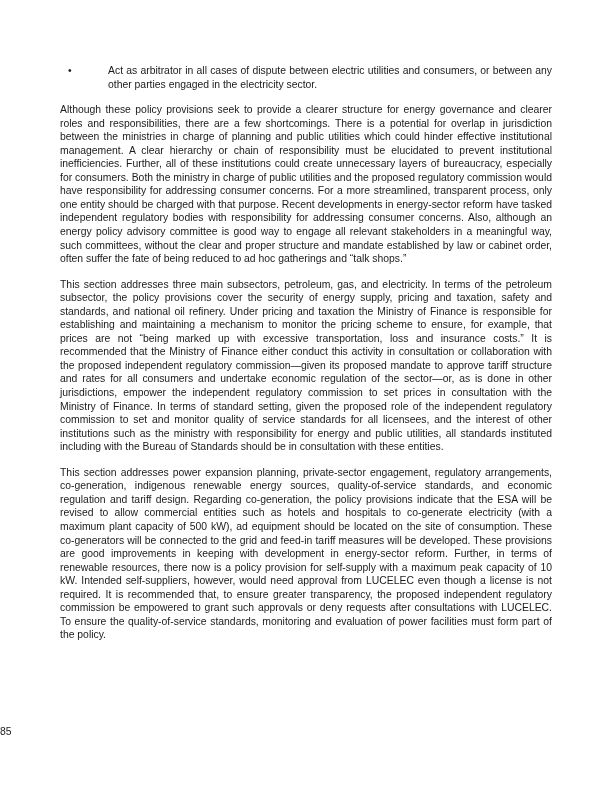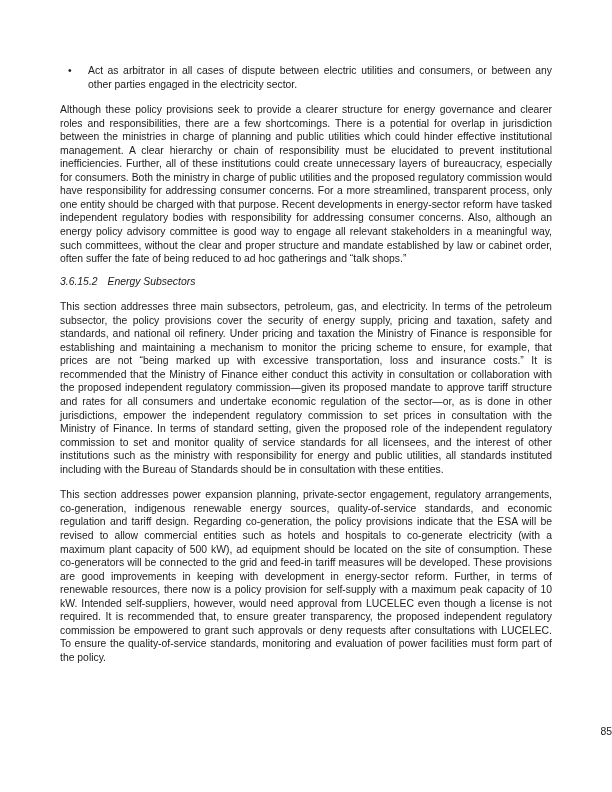--- a/index.html
+++ b/index.html
@@ -30,20 +30,21 @@
   }
   .bullet-marker {
     flex: none;
     width: 20px;
     padding-left: 8px;
     box-sizing: content-box;
   }
   .bullet-text {
     flex: 1;
     text-align: justify;
+    margin-left: 20px;
   }
   .body-para {
     margin: 12px 0 9px 0;
     text-align: justify;
   }
   .section-heading {
     font-style: italic;
     font-weight: normal;
     font-size: 10.4px;
     line-height: 13.55px;
@@ -51,41 +52,38 @@
   }
   .section-heading .heading-number {
     display: inline-block;
     margin-right: 10px;
   }
   .page-number {
     position: absolute;
     top: 725px;
     left: 0;
     width: 612px;
-    text-align: right;
+    text-align: left;
     font-size: 10.4px;
     line-height: 13.55px;
   }
 </style>
 </head>
 <body>
 
 <div class="page">
   <div class="content">
 
     <div class="bullet-item">
       <span class="bullet-marker">•</span>
       <span class="bullet-text">Act as arbitrator in all cases of dispute between electric utilities and consumers, or between any other parties engaged in the electricity sector.</span>
     </div>
 
     <p class="body-para">Although these policy provisions seek to provide a clearer structure for energy governance and clearer roles and responsibilities, there are a few shortcomings. There is a potential for overlap in jurisdiction between the ministries in charge of planning and public utilities which could hinder effective institutional management. A clear hierarchy or chain of responsibility must be elucidated to prevent institutional inefficiencies. Further, all of these institutions could create unnecessary layers of bureaucracy, especially for consumers. Both the ministry in charge of public utilities and the proposed regulatory commission would have responsibility for addressing consumer concerns. For a more streamlined, transparent process, only one entity should be charged with that purpose. Recent developments in energy-sector reform have tasked independent regulatory bodies with responsibility for addressing consumer concerns. Also, although an energy policy advisory committee is good way to engage all relevant stakeholders in a meaningful way, such committees, without the clear and proper structure and mandate established by law or cabinet order, often suffer the fate of being reduced to ad hoc gatherings and “talk shops.”</p>
 
-    <h3 class="section-heading">
-      <span class="heading-number">3.6.15.2</span><span class="heading-title">Energy Subsectors</span>
-    </h3>
 
     <p class="body-para">This section addresses three main subsectors, petroleum, gas, and electricity. In terms of the petroleum subsector, the policy provisions cover the security of energy supply, pricing and taxation, safety and standards, and national oil refinery. Under pricing and taxation the Ministry of Finance is responsible for establishing and maintaining a mechanism to monitor the pricing scheme to ensure, for example, that prices are not “being marked up with excessive transportation, loss and insurance costs.” It is recommended that the Ministry of Finance either conduct this activity in consultation or collaboration with the proposed independent regulatory commission—given its proposed mandate to approve tariff structure and rates for all consumers and undertake economic regulation of the sector—or, as is done in other jurisdictions, empower the independent regulatory commission to set prices in consultation with the Ministry of Finance. In terms of standard setting, given the proposed role of the independent regulatory commission to set and monitor quality of service standards for all licensees, and the interest of other institutions such as the ministry with responsibility for energy and public utilities, all standards instituted including with the Bureau of Standards should be in consultation with these entities.</p>
 
 
     <p class="body-para">This section addresses power expansion planning, private-sector engagement, regulatory arrangements, co-generation, indigenous renewable energy sources, quality-of-service standards, and economic regulation and tariff design. Regarding co-generation, the policy provisions indicate that the ESA will be revised to allow commercial entities such as hotels and hospitals to co-generate electricity (with a maximum plant capacity of 500 kW), ad equipment should be located on the site of consumption. These co-generators will be connected to the grid and feed-in tariff measures will be developed. These provisions are good improvements in keeping with development in energy-sector reform. Further, in terms of renewable resources, there now is a policy provision for self-supply with a maximum peak capacity of 10 kW. Intended self-suppliers, however, would need approval from LUCELEC even though a license is not required. It is recommended that, to ensure greater transparency, the proposed independent regulatory commission be empowered to grant such approvals or deny requests after consultations with LUCELEC. To ensure the quality-of-service standards, monitoring and evaluation of power facilities must form part of the policy.</p>
 
   </div>
 
   <div class="page-number">85</div>
 </div>

